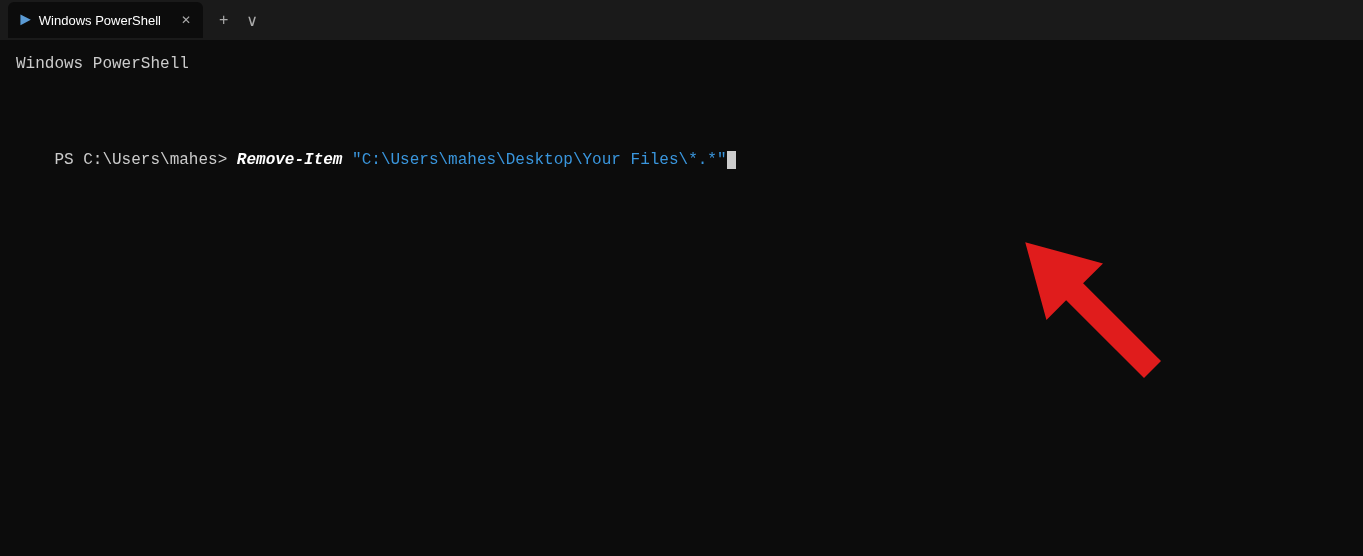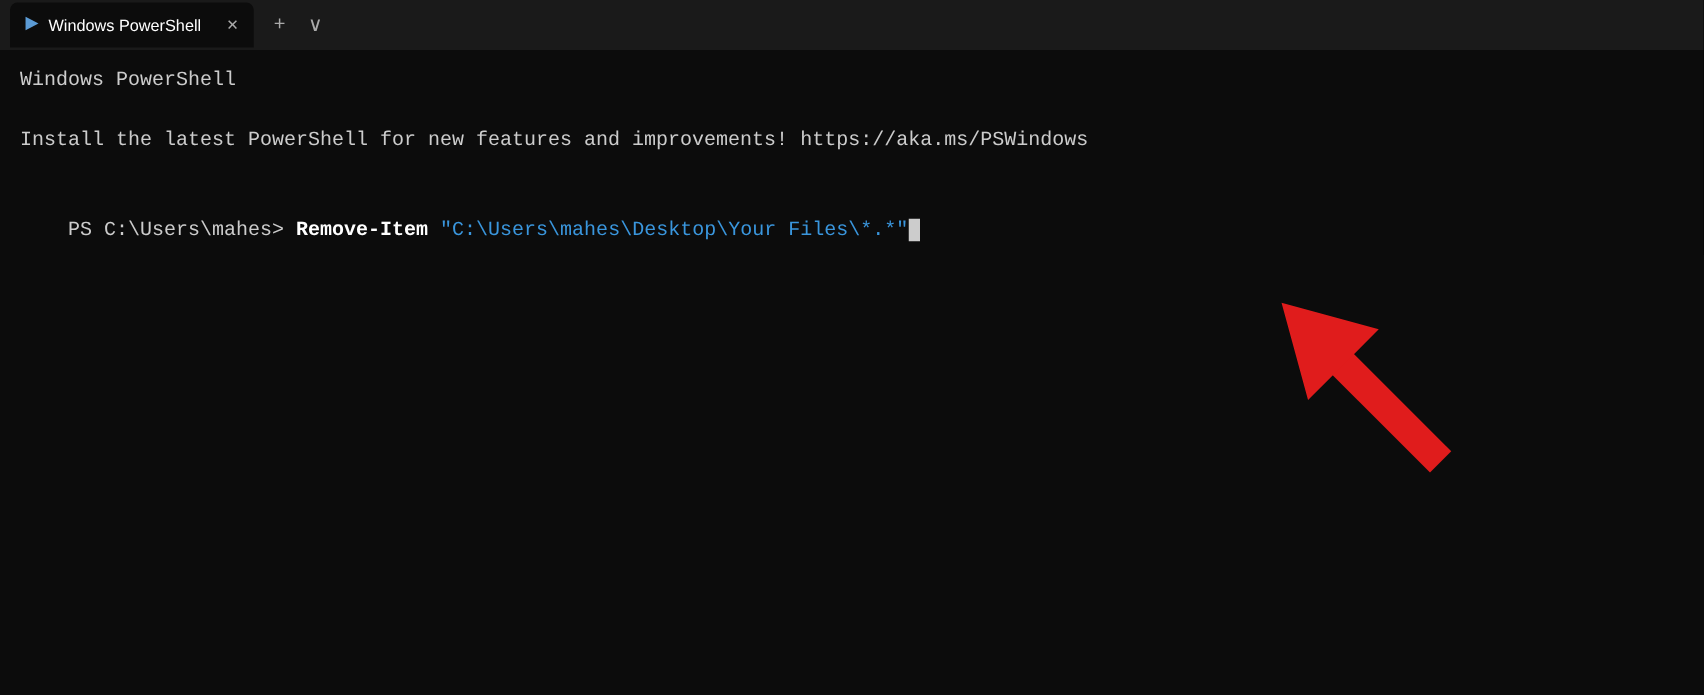--- a/index.html
+++ b/index.html
@@ -93,20 +93,21 @@
 
     .prompt {
       color: #cccccc;
       font-size: 16px;
       text-align: center;
     }
 
     .cmd-keyword {
       color: #ffffff;
       font-weight: bold;
+      font-style: italic;
     }
 
     .cmd-string {
       color: #3a96dd;
     }
 
     .cursor {
       display: inline-block;
       width: 9px;
       height: 18px;
@@ -147,21 +148,20 @@
   <div class="tab-controls">
     <span class="tab-control-btn">+</span>
     <span class="tab-control-btn">∨</span>
   </div>
 </div>
 
 <div class="terminal-body">
 
   <div class="terminal-line">Windows PowerShell</div>
   <div class="terminal-line empty"></div>
-  <div class="terminal-line">Install the latest PowerShell for new features and improvements! https://aka.ms/PSWindows</div>
   <div class="terminal-line empty"></div>
   <div class="terminal-line">
     <span class="prompt">PS C:\Users\mahes&gt; </span><span class="cmd-keyword">Remove-Item</span><span> </span><span class="cmd-string">"C:\Users\mahes\Desktop\Your Files\*.*"</span><span class="cursor"></span>
   </div>
 
   <div class="arrow-container">
     <svg class="arrow-svg" viewBox="0 0 200 220" xmlns="http://www.w3.org/2000/svg">
 
       <g transform="rotate(-45, 100, 110)">
 

